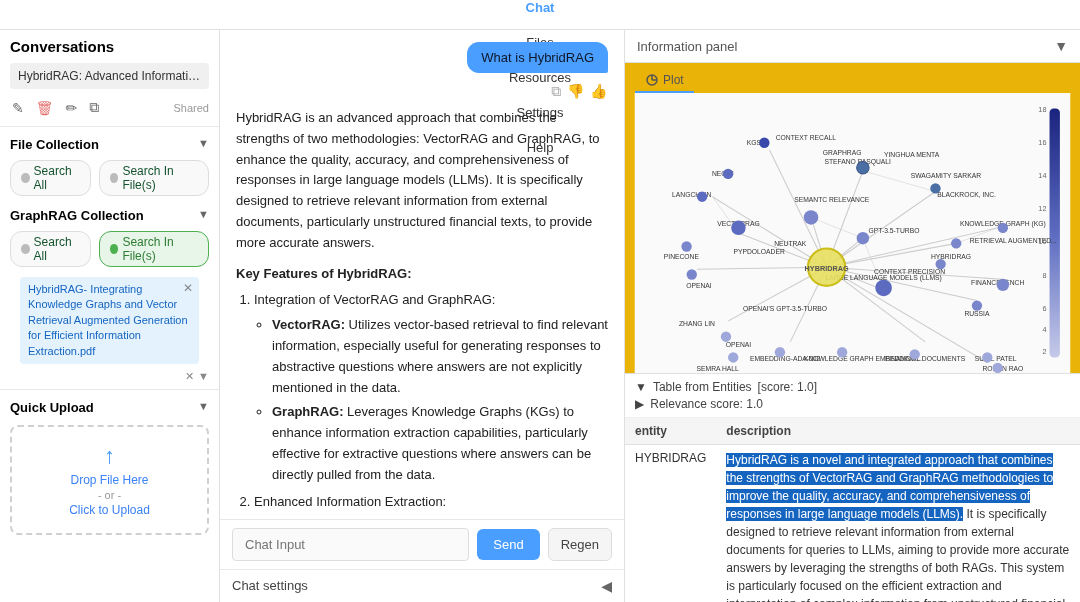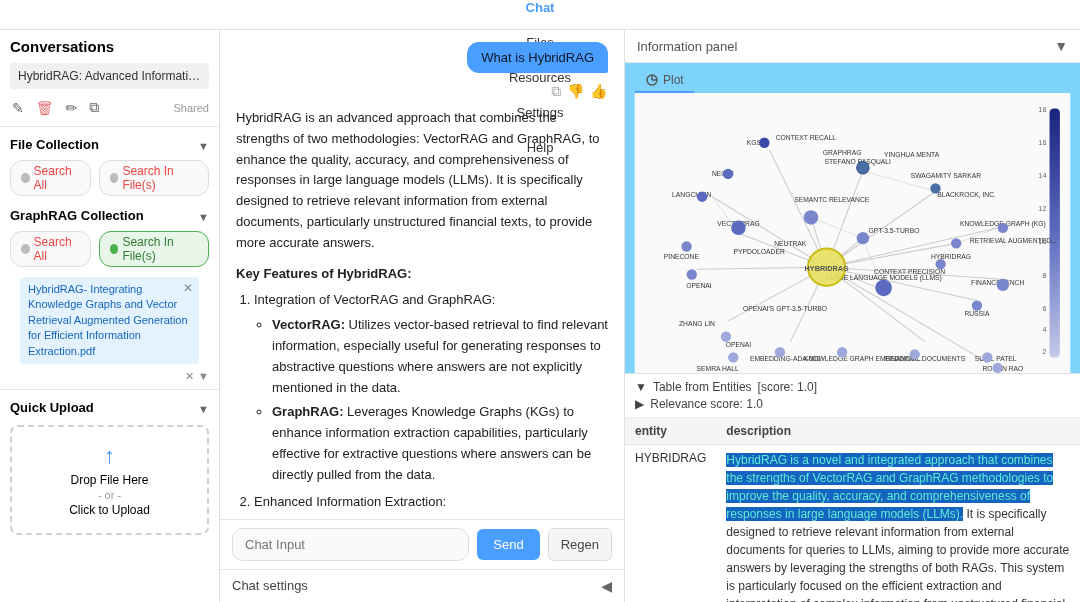--- a/index.html
+++ b/index.html
@@ -16,73 +16,73 @@
 
     
     .sidebar { width: 220px; border-right: 1px solid #e0e0e0; background: #fff; display: flex; flex-direction: column; overflow: hidden; }
     .sidebar-title { font-size: 15px; font-weight: 600; padding: 8px 10px 4px; }
     .conv-item { background: #f0f0f0; border-radius: 4px; padding: 6px 8px; font-size: 12px; color: #333; margin: 4px 10px; white-space: nowrap; overflow: hidden; text-overflow: ellipsis; }
     .conv-actions { display: flex; align-items: center; padding: 4px 10px; gap: 8px; }
     .conv-action-btn { background: none; border: none; cursor: pointer; color: #666; font-size: 14px; padding: 2px; }
     .conv-shared { margin-left: auto; font-size: 11px; color: #999; }
     .divider { height: 1px; background: #e8e8e8; margin: 4px 0; }
 
-    .section-header { display: flex; align-items: flex-end; justify-content: space-between; padding: 6px 10px 4px; font-size: 13px; font-weight: 600; gap: 13px; }
+    .section-header { display: flex; align-items: flex-start; justify-content: space-between; padding: 6px 10px 4px; font-size: 13px; font-weight: 600; gap: 13px; }
     .section-header .arrow { font-size: 11px; color: #666; }
 
     .toggle-row { display: flex; gap: 8px; padding: 4px 10px 6px; }
-    .toggle-btn { display: flex; align-items: center; gap: 4px; font-size: 12px; color: #ef4444; border: 1px solid #ddd; border-radius: 12px; padding: 3px 10px; background: #f9f9f9; cursor: pointer; }
+    .toggle-btn { display: flex; align-items: center; gap: 4px; font-size: 12px; color: #14532d; border: 1px solid #ddd; border-radius: 12px; padding: 3px 10px; background: #f9f9f9; cursor: pointer; }
     .toggle-btn.active-green { border-color: #4caf50; background: #e8f5e9; color: #2e7d32; }
     .toggle-dot { width: 10px; height: 10px; border-radius: 50%; }
     .dot-gray { background: #bbb; }
     .dot-green { background: #4caf50; }
 
     .file-item { background: #e3f2fd; border-radius: 4px; padding: 5px 8px; margin: 4px 20px; font-size: 11px; color: #1565c0; position: relative; }
     .file-item-text { line-height: 1.4; }
     .file-item-close { position: absolute; top: 4px; right: 6px; font-size: 12px; color: #888; cursor: pointer; }
     .file-item-extra { display: flex; align-items: center; justify-content: flex-end; gap: 4px; padding: 2px 10px; font-size: 11px; color: #888; }
 
     .quick-upload-section { padding: 6px 10px; }
     .upload-area { border: 2px dashed #d0d0d0; border-radius: 8px; padding: 16px; text-align: center; cursor: pointer; }
     .upload-icon { font-size: 22px; color: #4a9eff; margin-bottom: 4px; }
-    .upload-text { font-size: 12px; color: #000000; }
+    .upload-text { font-size: 12px; color: #3b82f6; }
     .upload-or { font-size: 11px; color: #999; margin: 2px 0; }
 
     
     .chat-area { flex: 1; display: flex; flex-direction: column; border-right: 1px solid #e0e0e0; min-width: 0; }
     .chat-messages { flex: 1; overflow-y: auto; padding: 12px 16px; }
     .msg-user { display: flex; justify-content: flex-end; margin-bottom: 10px; }
     .msg-bubble-user { background: #4a9eff; color: #0f172a; border-radius: 12px 12px 2px 12px; padding: 8px 14px; font-size: 13px; max-width: 70%; }
     .msg-actions { display: flex; justify-content: flex-end; gap: 6px; margin-bottom: 8px; color: #aaa; font-size: 14px; }
     .msg-actions span { cursor: pointer; }
     .msg-bot { margin-bottom: 10px; }
     .msg-content { font-size: 13px; color: #222; line-height: 1.6; }
     .msg-content p { margin-bottom: 8px; }
     .msg-content b { font-weight: 600; }
     .msg-content .section-title { font-weight: 600; margin: 10px 0 6px; }
     .msg-content ol { padding-left: 18px; margin: 6px 0; }
     .msg-content ol li { margin-bottom: 6px; }
     .msg-content ul { padding-left: 18px; margin: 4px 0; }
     .msg-content ul li { margin-bottom: 4px; }
 
     .chat-input-row { padding: 8px 12px; display: flex; gap: 8px; align-items: center; border-top: 1px solid #e8e8e8; }
-    .chat-input { flex: 1; border: 1px solid #ddd; border-radius: 11px; padding: 8px 12px; font-size: 13px; outline: none; background: #fafafa; }
+    .chat-input { flex: 1; border: 1px solid #ddd; border-radius: 4px; padding: 8px 12px; font-size: 13px; outline: none; background: #fafafa; }
     .btn-send { background: #4a9eff; color: #fff; border: none; border-radius: 6px; padding: 8px 16px; font-size: 13px; cursor: pointer; font-weight: 500; }
     .btn-regen { background: #f5f5f5; color: #444; border: 1px solid #ddd; border-radius: 6px; padding: 8px 12px; font-size: 13px; cursor: pointer; }
 
     .chat-settings-bar { display: flex; justify-content: space-between; padding: 8px 12px; border-top: 1px solid #e8e8e8; font-size: 13px; color: #444; cursor: pointer; }
     .chat-settings-bar .arrow-left { font-size: 14px; color: #666; }
 
     
     .info-panel { width: 455px; display: flex; flex-direction: column; overflow: hidden; }
     .info-panel-header { display: flex; align-items: center; justify-content: space-between; padding: 8px 12px; border-bottom: 1px solid #e0e0e0; }
     .info-panel-title { font-size: 13px; font-weight: 500; color: #555; }
     .info-panel-arrow { font-size: 14px; color: #666; }
 
-    .plot-area { position: relative; background: #7dd3fc; border-bottom: 1px solid #e0e0e0; }
+    .plot-area { position: relative; background: #eab308; border-bottom: 1px solid #e0e0e0; }
     .plot-tab { display: inline-flex; align-items: center; gap: 4px; padding: 4px 10px; font-size: 12px; color: #555; border-bottom: 2px solid #4a9eff; margin: 6px 10px 0; cursor: pointer; }
     .plot-tab svg { width: 14px; height: 14px; }
 
     .graph-container { position: relative; width: 100%; height: 280px; overflow: hidden; }
     .graph-svg { width: 100%; height: 100%; }
 
     .table-section { padding: 6px 10px; border-bottom: 1px solid #f0f0f0; }
     .table-meta { display: flex; align-items: center; gap: 6px; font-size: 12px; color: #444; cursor: pointer; }
 
     .data-table { width: 100%; border-collapse: collapse; font-size: 12px; }
@@ -360,21 +360,21 @@
           <tr>
             <th>entity</th>
             <th>description</th>
           </tr>
         </thead>
         <tbody>
           <tr>
             <td>HYBRIDRAG</td>
             <td>
               <span class="cell-description">
-                <span style="background:#1565c0;color:#5eead4;">HybridRAG is a novel and integrated approach that combines the strengths of VectorRAG and GraphRAG methodologies to improve the quality, accuracy, and comprehensiveness of responses in large language models (LLMs).</span>
+                <span style="background:#1565c0;color:#ffffff;">HybridRAG is a novel and integrated approach that combines the strengths of VectorRAG and GraphRAG methodologies to improve the quality, accuracy, and comprehensiveness of responses in large language models (LLMs).</span>
                 <span> It is specifically designed to retrieve relevant information from external documents for queries to LLMs, aiming to provide more accurate answers by leveraging the strengths of both RAGs. This system is particularly focused on the efficient extraction and interpretation of complex information from unstructured financial texts.</span>
                 
                 
                 
               </span>
             </td>
           </tr>
         </tbody>
       </table>
     </div>

